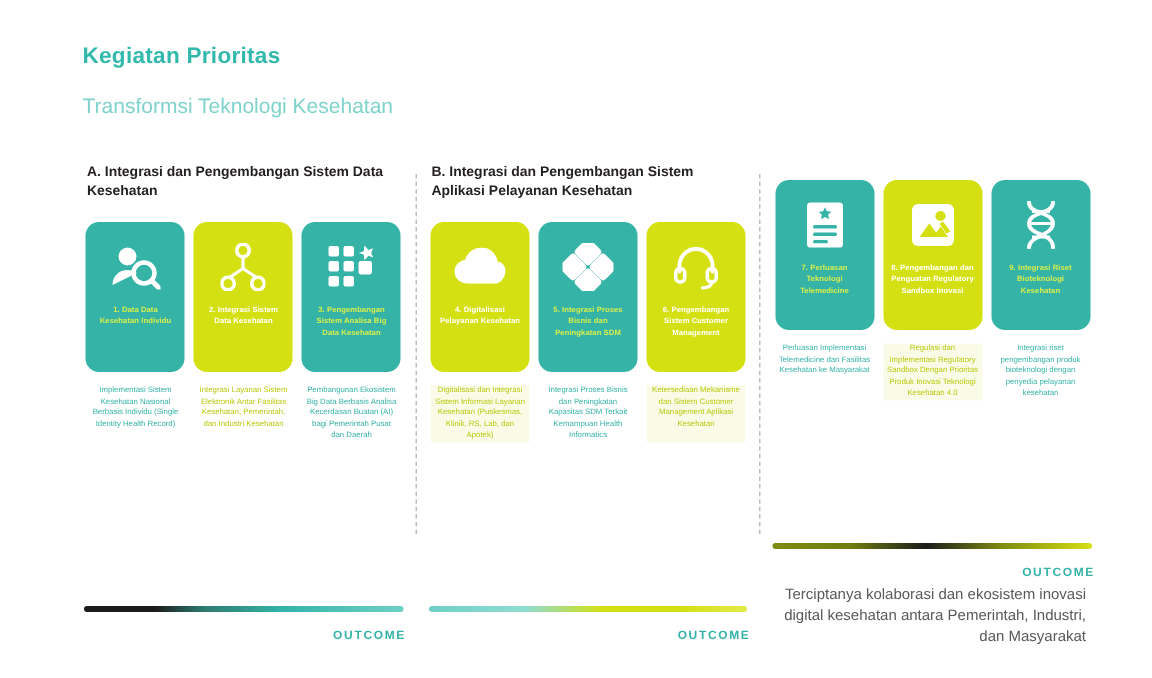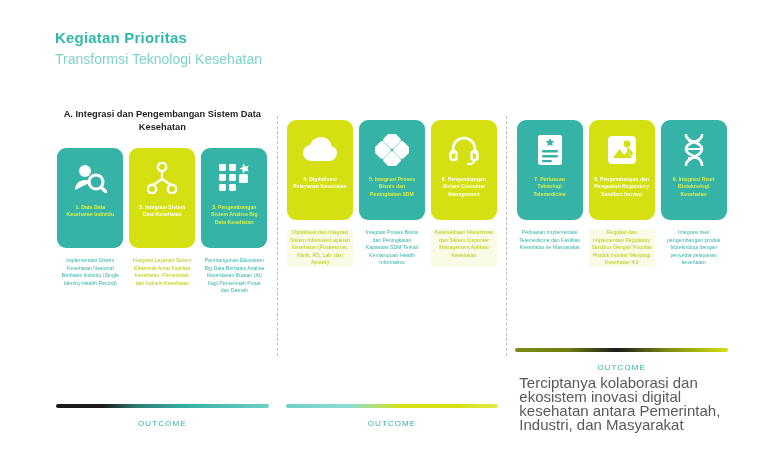--- a/index.html
+++ b/index.html
@@ -31,21 +31,21 @@
     font-weight: bold;
     color: #33b9ac;
     letter-spacing: .2px;
     line-height: 19px;
   }
   .header-subtitle {
     font-size: 14px;
     font-weight: normal;
     color: #7fd3cc;
     line-height: 19px;
-    margin-top: 3px;
+    margin-top: 14px;
   }
 
   
   .columns {
     position: absolute;
     left: 48px;
     top: 108px;
     width: 688px;
     height: 330px;
     display: flex;
@@ -60,21 +60,21 @@
   }
   .col-divider {
     width: 0;
     border-left: 1px dashed #b9bfc2;
     margin: 8px 0 4px 0;
     height: 240px;
     align-self: flex-start;
   }
 
   .col-heading {
-    text-align: center;
+    text-align: left;
     font-size: 9.3px;
     font-weight: bold;
     color: #231f20;
     line-height: 13px;
     min-height: 28px;
     padding: 0 4px;
   }
 
   
   .cards {
@@ -140,30 +140,30 @@
   .outcome-wrap {
     margin-top: auto;
     padding-bottom: 6px;
   }
   .outcome-bar {
     height: 4px;
     border-radius: 2px;
     margin: 0 2px 11px 2px;
   }
   .outcome-label {
-    text-align: center;
+    text-align: right;
     font-size: 8px;
-    font-weight: normal;
+    font-weight: bold;
     letter-spacing: 1.1px;
     color: #35b3a7;
     margin-bottom: 4px;
   }
   .outcome-text {
-    text-align: left;
-    font-size: 15px;
+    text-align: right;
+    font-size: 10px;
     line-height: 14px;
     color: #58595b;
     padding: 0 6px;
   }
 
   .desc-area {
     position: relative;
     min-height: 86px;
   }
 </style>
@@ -228,20 +228,21 @@
             <div class="desc teal-txt">Pembangunan Ekosistem Big Data Berbasis Analisa Kecerdasan Buatan (AI) bagi Pemerintah Pusat dan Daerah</div>
           </div>
         </div>
         <div class="outcome-wrap">
           <div class="outcome-bar" style="background: linear-gradient(90deg, rgb(27, 27, 27) 0%, rgb(27, 27, 27) 22%, rgb(47, 125, 115) 38%, rgb(53, 179, 167) 62%, rgb(111, 208, 199) 100%);"></div>
           <div class="outcome-label">OUTCOME</div>
         </div>
       </div>
       <div class="col-divider"></div>
       <div class="column">
+        <div class="col-heading">B. Integrasi dan Pengembangan Sistem Aplikasi Pelayanan Kesehatan</div>
         <div class="cards">
           <div class="card lime">
             <div class="card-icon">
               <svg width="36" height="26" viewBox="0 0 36 26">
         <path d="M9.5 24C4.8 24 1 20.4 1 16c0-4 3.1-7.3 7.1-7.9C9.4 3.6 13.7 0 18.9 0c5.6 0 10.2 4.1 10.8 9.4 3.2.5 5.3 3.1 5.3 6.2 0 3.5-2.9 8.4-6.6 8.4z" fill="#ffffff"></path>
       </svg>
             </div>
             <div class="card-label">4. Digitalisasi Pelayanan Kesehatan</div>
           </div>
           <div class="card teal">

